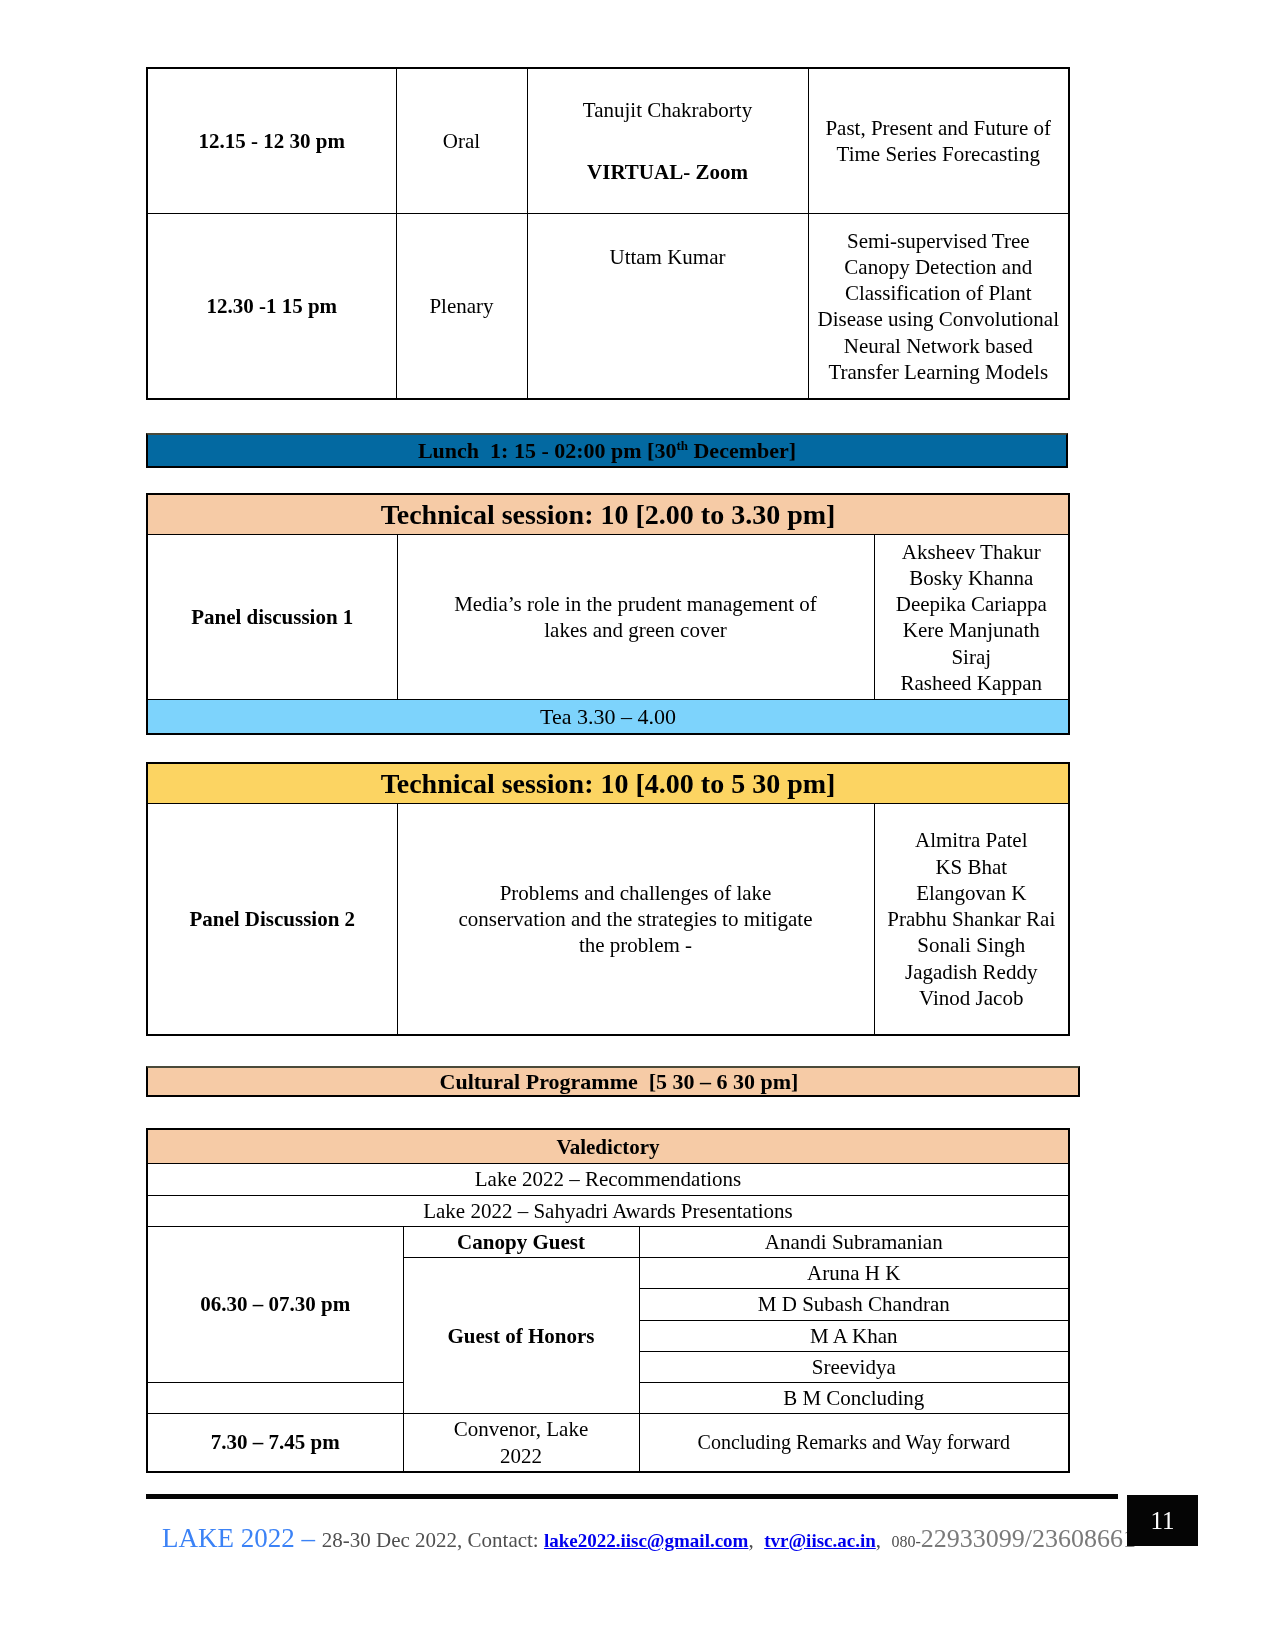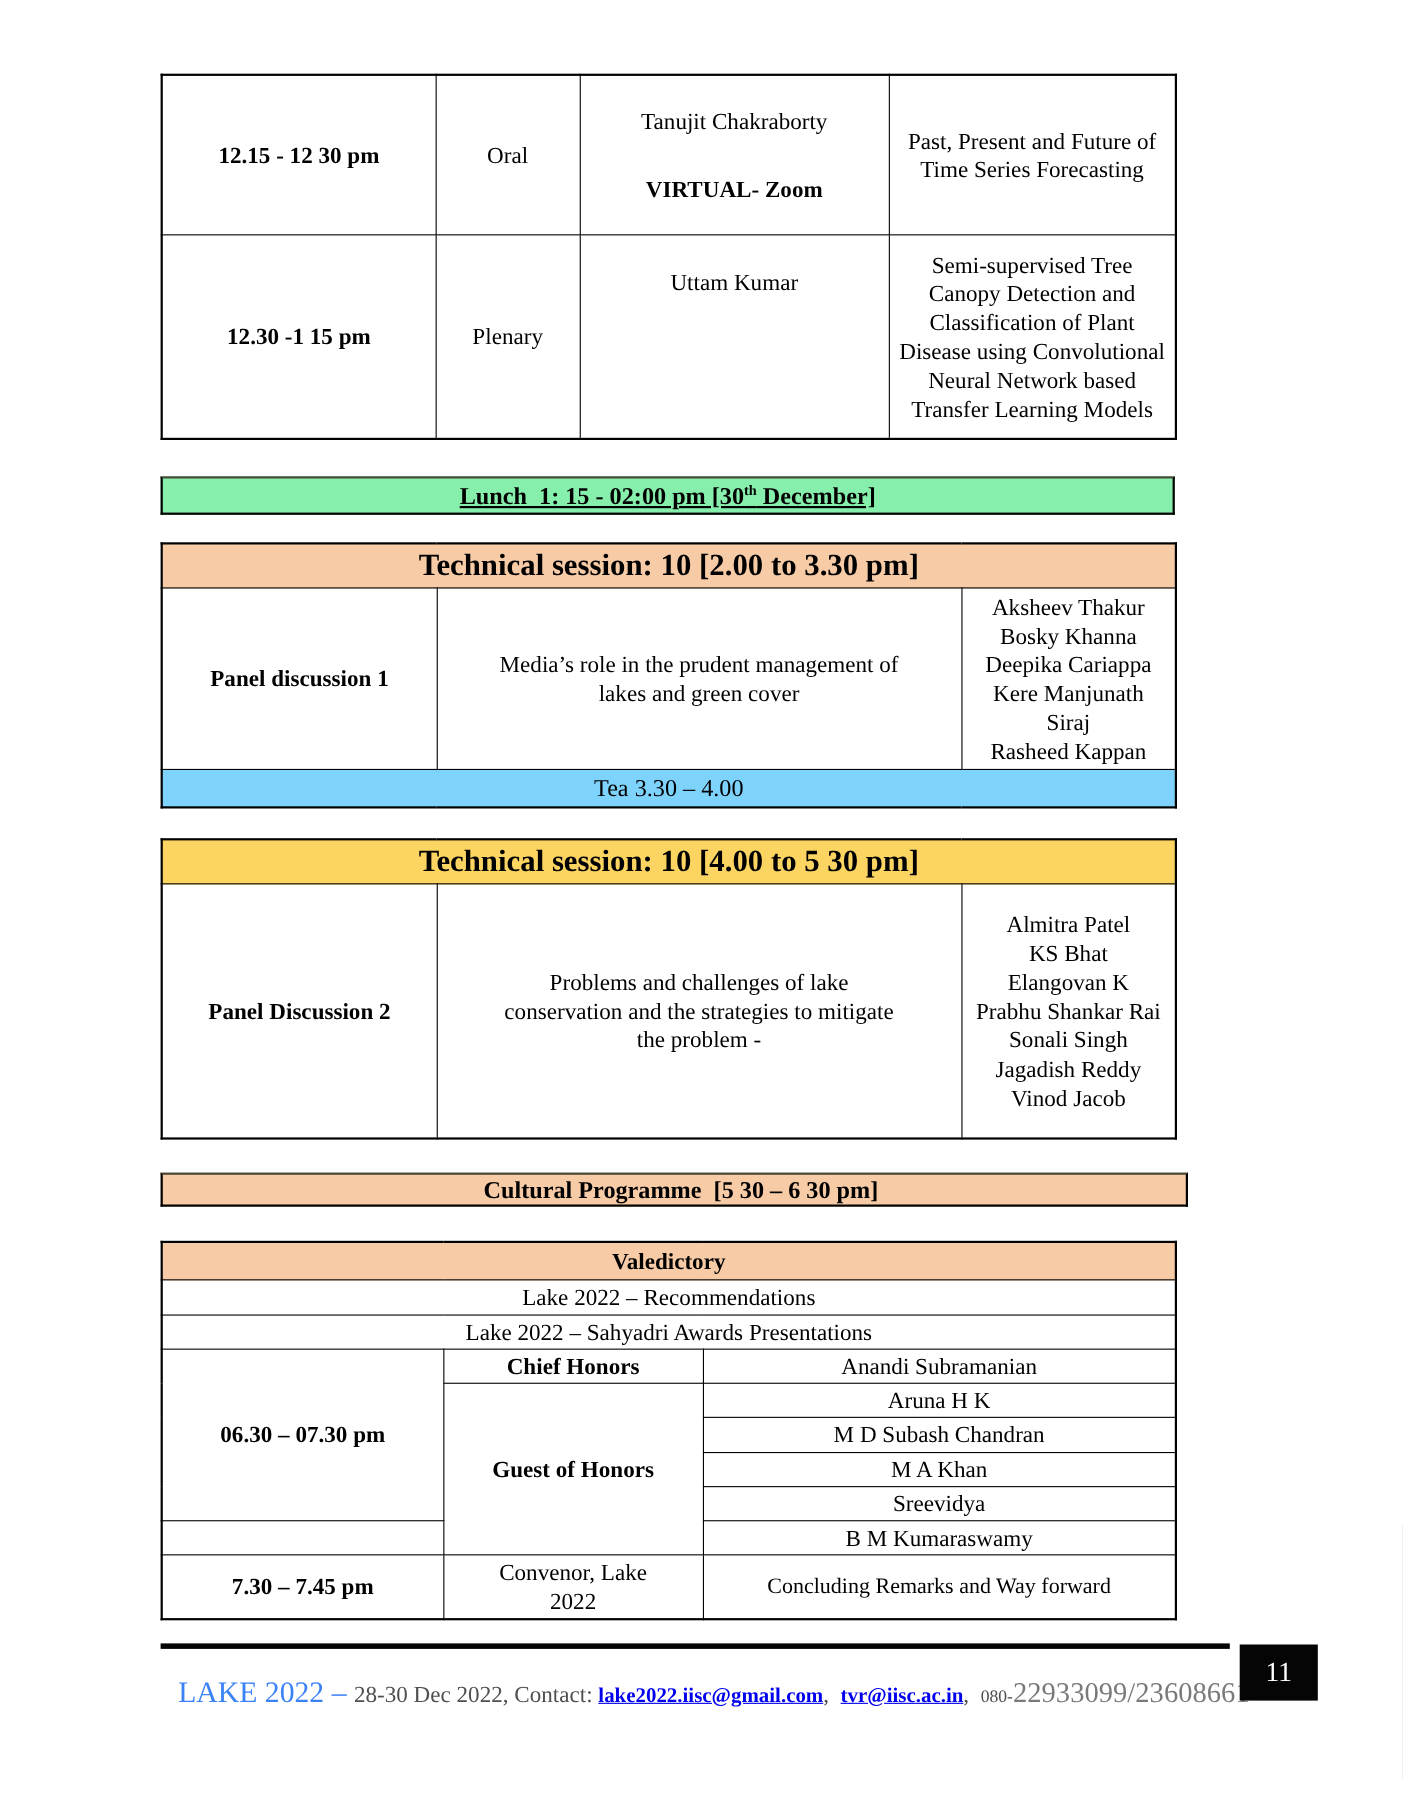--- a/index.html
+++ b/index.html
@@ -42,21 +42,21 @@
   .banner{
     width:918px;
     border:2px solid #000;
     border-top-color:#4a4a3a;
     text-align:center;
     font-weight:bold;
     font-size:22px;
     display:flex;align-items:center;justify-content:center;
     white-space:pre;
   }
-  .banner.yellow{background:#86efac;text-decoration:underline;}
+  .banner.yellow{background:#0369a1;}
   .banner.peach{background:#F6CBA6;padding-left:12px;}
   .lunch{height:31px;margin-top:33px;}
   .lunch sup{font-size:13px;line-height:0;vertical-align:super;}
   .cultural{height:27px;margin-top:30px;}
 
   
   .ts-table{margin-top:25px;}
   .ts2{margin-top:27px;}
   td.session-header{
     height:24px;font-weight:bold;font-size:28px;white-space:pre;
@@ -203,39 +203,39 @@
         <td colspan="3" class="hdr">Valedictory</td>
       </tr>
       <tr>
         <td colspan="3" class="fullrow">Lake 2022 – Recommendations</td>
       </tr>
       <tr>
         <td colspan="3" class="fullrow">Lake 2022 – Sahyadri Awards Presentations</td>
       </tr>
       <tr>
         <td rowspan="5" class="bold">06.30 – 07.30 pm</td>
-        <td class="bold">Chief Honors</td>
+        <td class="bold">Canopy Guest</td>
         <td>Anandi Subramanian</td>
       </tr>
       <tr>
         <td rowspan="5" class="bold">Guest of Honors</td>
         <td>Aruna  H K</td>
       </tr>
       <tr>
         <td>M D Subash Chandran</td>
       </tr>
       <tr>
         <td>M A Khan</td>
       </tr>
       <tr>
         <td>Sreevidya</td>
       </tr>
       <tr>
         <td></td>
-        <td>B M Kumaraswamy</td>
+        <td>B M Concluding</td>
       </tr>
       <tr>
         <td class="bold last-row">7.30 – 7.45 pm</td>
         <td class="last-row">Convenor, Lake
 2022</td>
         <td class="last-row small-text">Concluding Remarks and Way forward</td>
       </tr>
     </tbody>
       </table>
 

